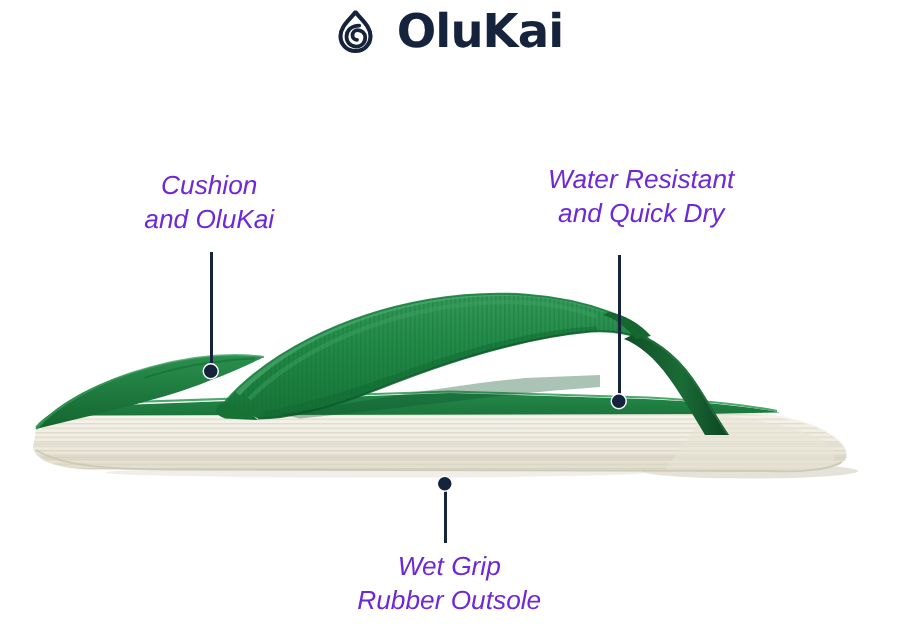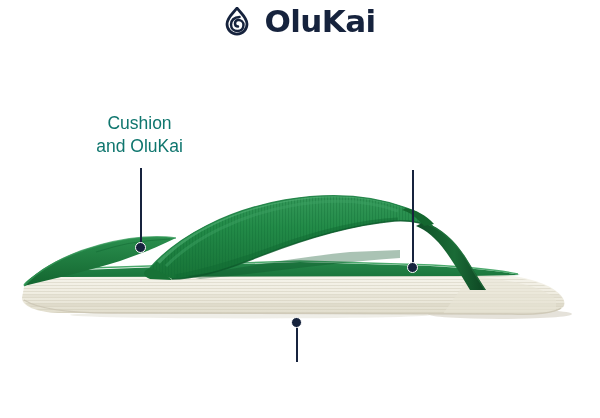--- a/index.html
+++ b/index.html
@@ -20,25 +20,26 @@
   .brand-mark{width:26px;height:30px;display:block;}
   .brand-word{
     font-size:31px;font-weight:bold;letter-spacing:-0.6px;
     color:#16233d;line-height:1;
     font-family:"DejaVu Sans", sans-serif;
   }
 
   
   .callout{
     position:absolute;
-    color:#0f766e;
+    color:#6d28d9;
     font-size:17.5px;
     line-height:1.32;
     text-align:center;
     white-space:nowrap;
+    font-style:italic;
   }
   .callout span{display:block;}
   #callout-cushion{left:37px;top:112px;width:205px;}
   #callout-water{left:320px;top:108px;width:215px;}
   #callout-outsole{left:192px;top:366px;width:215px;}
 
   
   .leader{position:absolute;background:#16233d;width:2px;}
   #leader-cushion{left:140px;top:168px;height:80px;}
   #leader-water{left:412px;top:170px;height:98px;}
@@ -192,15 +193,23 @@
   <div class="dot" id="dot-water"></div>
 
   <div class="leader" id="leader-outsole"></div>
   <div class="dot" id="dot-outsole"></div>
 
   <div class="callout" id="callout-cushion">
     <span>Cushion</span>
     <span>and OluKai</span>
   </div>
 
-
+  <div class="callout" id="callout-water">
+    <span>Water Resistant</span>
+    <span>and Quick Dry</span>
+  </div>
+
+  <div class="callout" id="callout-outsole">
+    <span>Wet Grip</span>
+    <span>Rubber Outsole</span>
+  </div>
 
 </div>
 
 </body></html>

